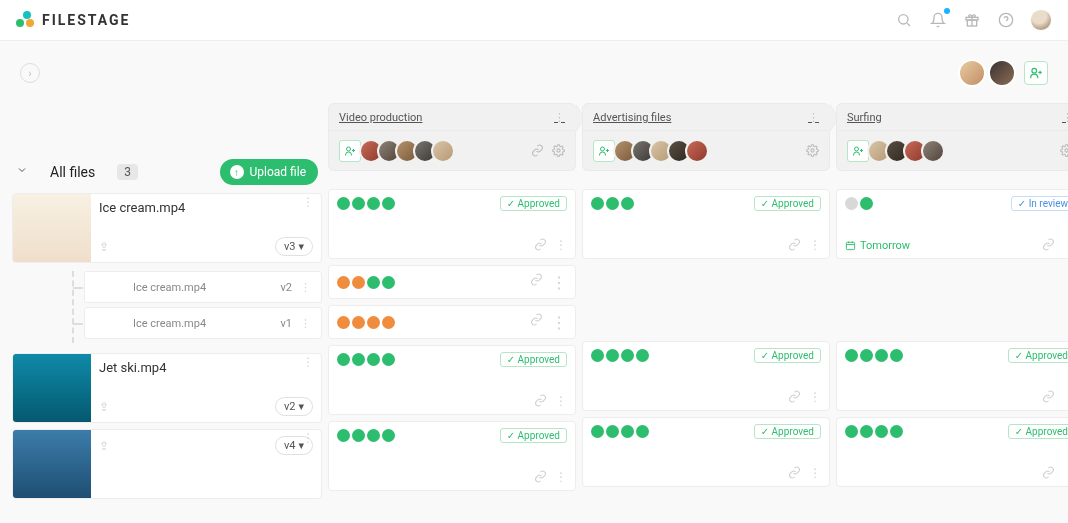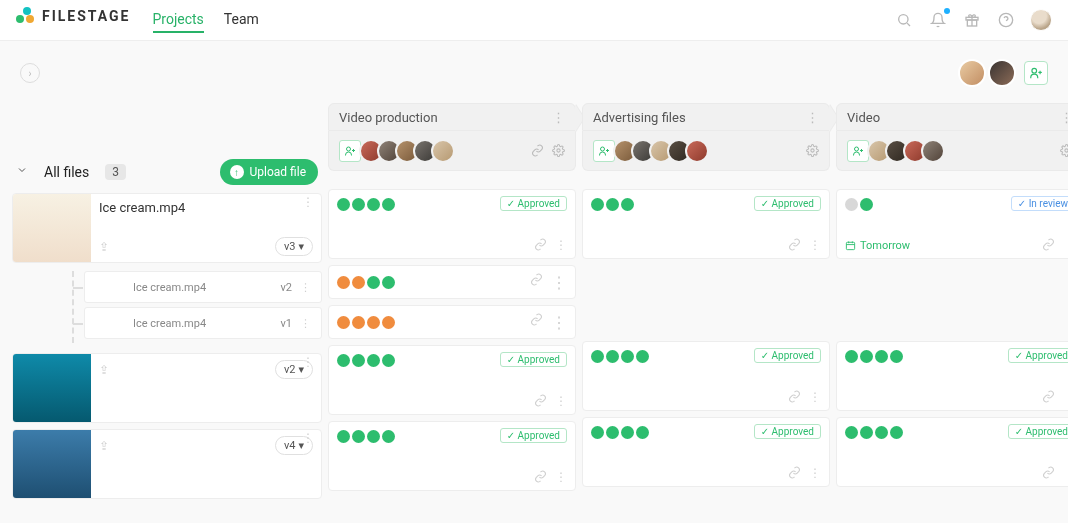--- a/index.html
+++ b/index.html
@@ -1,19 +1,19 @@
 <!DOCTYPE html>
 <html><head>
 <meta charset="utf-8">
 <style>
   * { box-sizing: border-box; }
   body { margin:0; font-family: -apple-system, BlinkMacSystemFont, "Segoe UI", Roboto, Helvetica, Arial, sans-serif; background:#f9f9f9; color:#222; width:1068px; }
   
   .header { height:41px; display:flex; align-items:center; justify-content:space-between; padding:0 16px; background:#fff; border-bottom:1px solid #eee; }
-  .header-left { display:flex; align-items:flex-start; gap:22px; }
+  .header-left { display:flex; align-items:center; gap:10px; }
   .logo { display:flex; align-items:center; gap:8px; font-weight:700; letter-spacing:2px; font-size:14px; color:#333; user-select:none; }
   .logo-mark { width:18px; height:18px; position:relative; }
   .logo-mark span { position:absolute; width:8px; height:8px; border-radius:50%; }
   .dot-g1 { background:#2dbd6e; left:0; top:8px; }
   .dot-g2 { background:#13c2c2; left:7px; top:0; }
   .dot-o  { background:#f0a832; left:10px; top:8px; }
   .nav { display:flex; gap:20px; font-size:14px; }
   .nav-item { color:#333; padding:4px 0; cursor:pointer; }
   .nav-item.active { color:#28b268; border-bottom:2px solid #28b268; }
   .header-right { display:flex; align-items:center; gap:14px; }
@@ -29,21 +29,21 @@
   .project-title { font-size:24px; font-weight:400; color:#333; }
   .project-right { display:flex; align-items:center; gap:8px; }
   .proj-avatar { width:28px; height:28px; border-radius:50%; margin-left:-6px; border:2px solid #fff; display:inline-block;}
   .proj-avatar.a1{ background:linear-gradient(135deg,#e9cba3,#c28e63); }
   .proj-avatar.a2{ background:linear-gradient(135deg,#3a3432,#8b6b57); }
   .add-person-btn { width:24px; height:24px; border:1px solid #b4e6c7; background:#fff; border-radius:4px; color:#2dbd6e; display:flex; align-items:center; justify-content:center; cursor:pointer; }
 
   
   .board { display:grid; grid-template-columns:310px repeat(3, 248px); gap:6px; padding:0 8px 14px 12px; align-items:start;}
   .filesbar { display:flex; align-items:center; justify-content:space-between; padding:0 4px 8px 4px; margin-top:4px;}
-  .filesbar-left { display:flex; gap:16px; font-size:14px; }
+  .filesbar-left { display:flex; gap:22px; font-size:14px; }
   .file-count { background:#e7e7e7; border-radius:4px; padding:1px 7px; font-size:12px; color:#555; }
   .upload-btn { background:#2dbd6e; color:#fff; border-radius:16px; padding:6px 12px 6px 10px; font-size:12px; display:flex; align-items:center; gap:6px; cursor:pointer; }
   .updot{ width:14px;height:14px;background:#fff; border-radius:50%; display:flex;align-items:center;justify-content:center;color:#2dbd6e;font-size:10px;}
 
   .file-row { background:#fff; border:1px solid #ededed; border-radius:4px; display:flex; align-items:stretch; height:70px; overflow:hidden; position:relative;}
   .thumb { width:78px; height:100%; background:#cfd8dc; }
   .thumb.cream { background:linear-gradient(#f7f1e3,#f0decb); }
   .thumb.sea   { background:linear-gradient(#0f8aa9,#05596f); }
   .thumb.surf  { background:linear-gradient(#3c7caa,#1e4f72); }
   .file-body { flex:1; display:flex; flex-direction:column; justify-content:space-between; padding:6px 8px;}
@@ -53,33 +53,33 @@
   .version-chip { border:1px solid #e0e0e0; border-radius:10px; font-size:11px; padding:2px 8px; color:#555; display:flex; align-items:center; gap:3px; cursor:pointer;}
   .rowmenu { position:absolute; top:6px; right:6px; color:#cfcfcf; font-size:12px; cursor:pointer; line-height:4px; letter-spacing:1px;}
 
   .subver-wrap { margin:2px 0 4px 60px; border-left:2px dashed #ddd; padding-left:10px; }
   .subver-row { height:32px; background:#fff; border:1px solid #ededed; border-radius:3px; margin-bottom:4px; display:flex; align-items:center; justify-content:space-between; padding:0 10px 0 48px; font-size:11px; color:#888; position:relative;}
   .subver-row::before { content:''; position:absolute; left:-12px; top:15px; width:10px; border-top:2px dashed #ddd; }
   .subver-right { display:flex; align-items:center; gap:8px;}
   .file-stack { display:flex; flex-direction:column; gap:6px; }
 
   
-  .stage-head { background:#f1f1f1; border:1px solid #eaeaea; border-radius:6px 6px 0 0; height:28px; display:flex; align-items:center; justify-content:space-between; padding:0 10px; font-size:13px; color:#555; position:relative;}
+  .stage-head { background:#f1f1f1; border:1px solid #eaeaea; border-radius:6px 6px 0 0; height:28px; display:flex; align-items:center; justify-content:space-between; padding:0 10px; font-size:11px; color:#555; position:relative;text-decoration:underline;}
   .stage-head::after{ content:''; position:absolute; right:-9px; top:0; width:0;height:0; border-top:14px solid transparent; border-bottom:14px solid transparent; border-left:9px solid #f1f1f1; filter:drop-shadow(1px 0 0 #eaeaea);}
   .stage-sub { background:#f1f1f1; border:1px solid #eaeaea; border-top:none; border-radius:0 0 6px 6px; height:40px; display:flex; align-items:center; justify-content:space-between; padding:0 10px; margin-bottom:18px;}
   .reviewers { display:flex; align-items:center; }
   .add-rev { width:22px;height:22px;border:1px solid #b4e6c7;border-radius:3px;display:flex;align-items:center;justify-content:center;color:#2dbd6e;font-size:11px;margin-right:4px;background:#fff;cursor:pointer;}
   .rev { width:24px;height:24px;border-radius:50%; margin-left:-6px; border:2px solid #f1f1f1; display:inline-block;}
   .rev.r1{background:linear-gradient(135deg,#c96a5a,#8e3a2c);} .rev.r2{background:linear-gradient(135deg,#8f8378,#514339);}
   .rev.r3{background:linear-gradient(135deg,#b5926c,#7a5a3a);} .rev.r4{background:linear-gradient(135deg,#79746e,#3c3a37);}
   .rev.r5{background:linear-gradient(135deg,#d8c5aa,#b79a72);} .rev.r6{background:linear-gradient(135deg,#5a4f44,#2f2820);}
   .stage-sub .icons { display:flex; gap:8px; color:#bbb; font-size:13px;}
 
   .card { background:#fff; border:1px solid #ededed; border-radius:4px; height:70px; padding:6px 8px; display:flex; flex-direction:column; justify-content:space-between; margin-bottom:6px;}
-  .card-top { display:flex; justify-content:space-between; align-items:flex-end;}
+  .card-top { display:flex; justify-content:space-between; align-items:center;}
   .dots { display:flex; gap:2px;}
   .dot { width:13px; height:13px; border-radius:50%; }
   .g{background:#2dbd6e;} .o{background:#f08c3e;} .gr{background:#d8d8d8;}
   .status-badge { font-size:10px; border:1px solid #b4e6c7; color:#2dbd6e; border-radius:3px; padding:1px 6px; display:flex; align-items:center; gap:3px; }
   .status-badge.review { border-color:#c3ddfb; color:#4a90e2;}
   .card-bottom { display:flex; justify-content:space-between; align-items:center; font-size:12px; color:#bbb;}
   .due { font-size:11px; color:#2dbd6e; display:flex; align-items:center; gap:4px;}
   .card-icons{ display:flex; gap:8px; color:#cfcfcf; cursor:pointer;}
   .card.slim { height:34px; flex-direction:row; align-items:center; justify-content:space-between; }
 
@@ -90,24 +90,20 @@
 
 <div class="header">
   <div class="header-left">
     <div class="logo">
       <span class="logo-mark">
           <span class="dot-g1"></span>
           <span class="dot-g2"></span>
           <span class="dot-o"></span>
         </span>
       <span>FILESTAGE</span>
-    </div>
-    <div class="nav">
-      <div class="nav-item active">Projects</div>
-      <div class="nav-item">Team</div>
     </div>
   </div>
   <div class="header-right">
     <span class="hicon">
         <svg width="16" height="16" viewBox="0 0 24 24" fill="none" stroke="currentColor" stroke-width="2">
           <circle cx="11" cy="11" r="7"></circle>
           <line x1="21" y1="21" x2="16.65" y2="16.65"></line>
         </svg>
       </span>
     <span class="hicon bell-wrap">
@@ -197,20 +193,21 @@
           <span class="subver-right">
               <span>v1</span>
               <span style="color:#cfcfcf;">⋮</span>
             </span>
         </div>
       </div>
 
       <div class="file-row">
         <div class="thumb sea"></div>
         <div class="file-body">
+          <span class="file-name">Jet ski.mp4</span>
           <div class="file-bottom">
             <span class="share-icon">⇪</span>
             <span class="version-chip"><span>v2</span> ▾</span>
           </div>
         </div>
         <span class="rowmenu">⋮</span>
       </div>
 
       <div class="file-row">
         <div class="thumb surf"></div>
@@ -461,21 +458,21 @@
                 <path d="M14 11a5 5 0 00-7 0l-3 3a5 5 0 007 7l1-1"></path>
               </svg>
             </span>
             <span>⋮</span>
           </span>
         </div>
       </div>
     </div>
   <div>
       <div class="stage-head">
-        <span>Video</span>
+        <span>Surfing</span>
         <span style="color:#bbb;">⋮</span>
       </div>
       <div class="stage-sub">
         <div class="reviewers">
           <span class="add-rev">
             <svg width="12" height="12" viewBox="0 0 24 24" fill="none" stroke="currentColor" stroke-width="2">
               <circle cx="9" cy="8" r="4"></circle>
               <path d="M3 21v-1a6 6 0 0112 0v1"></path>
               <line x1="19" y1="8" x2="19" y2="14"></line>
               <line x1="16" y1="11" x2="22" y2="11"></line>

